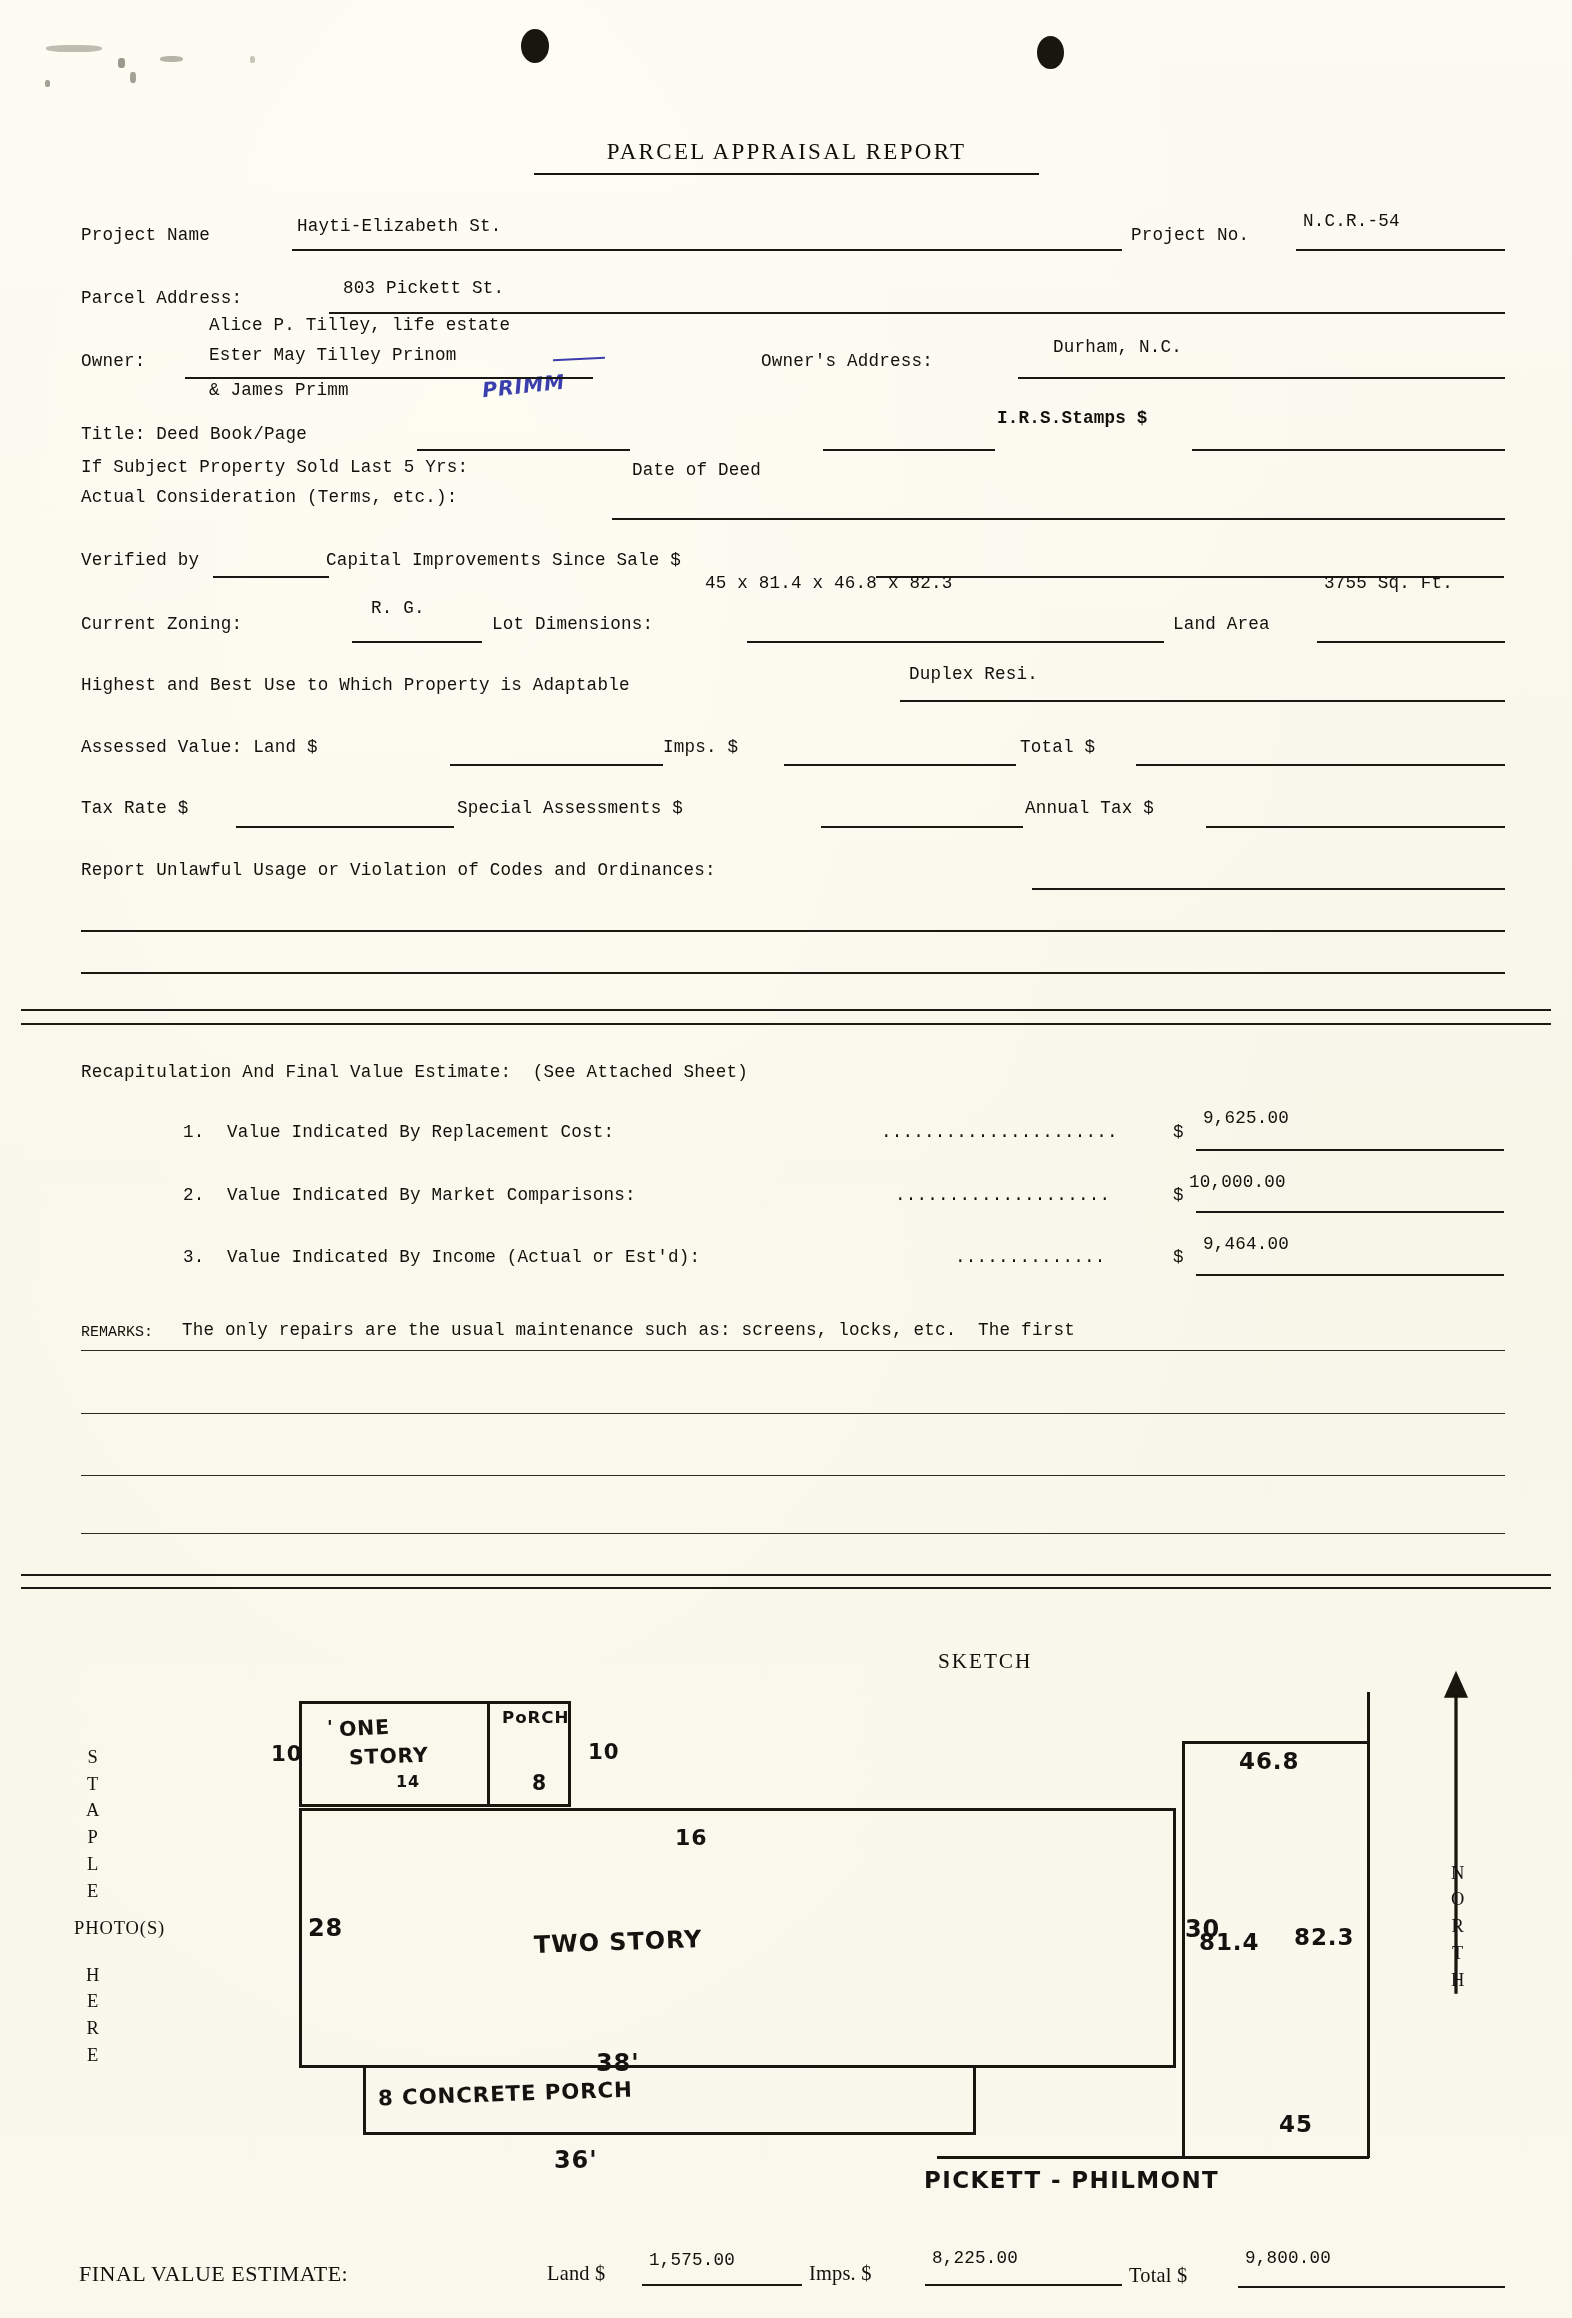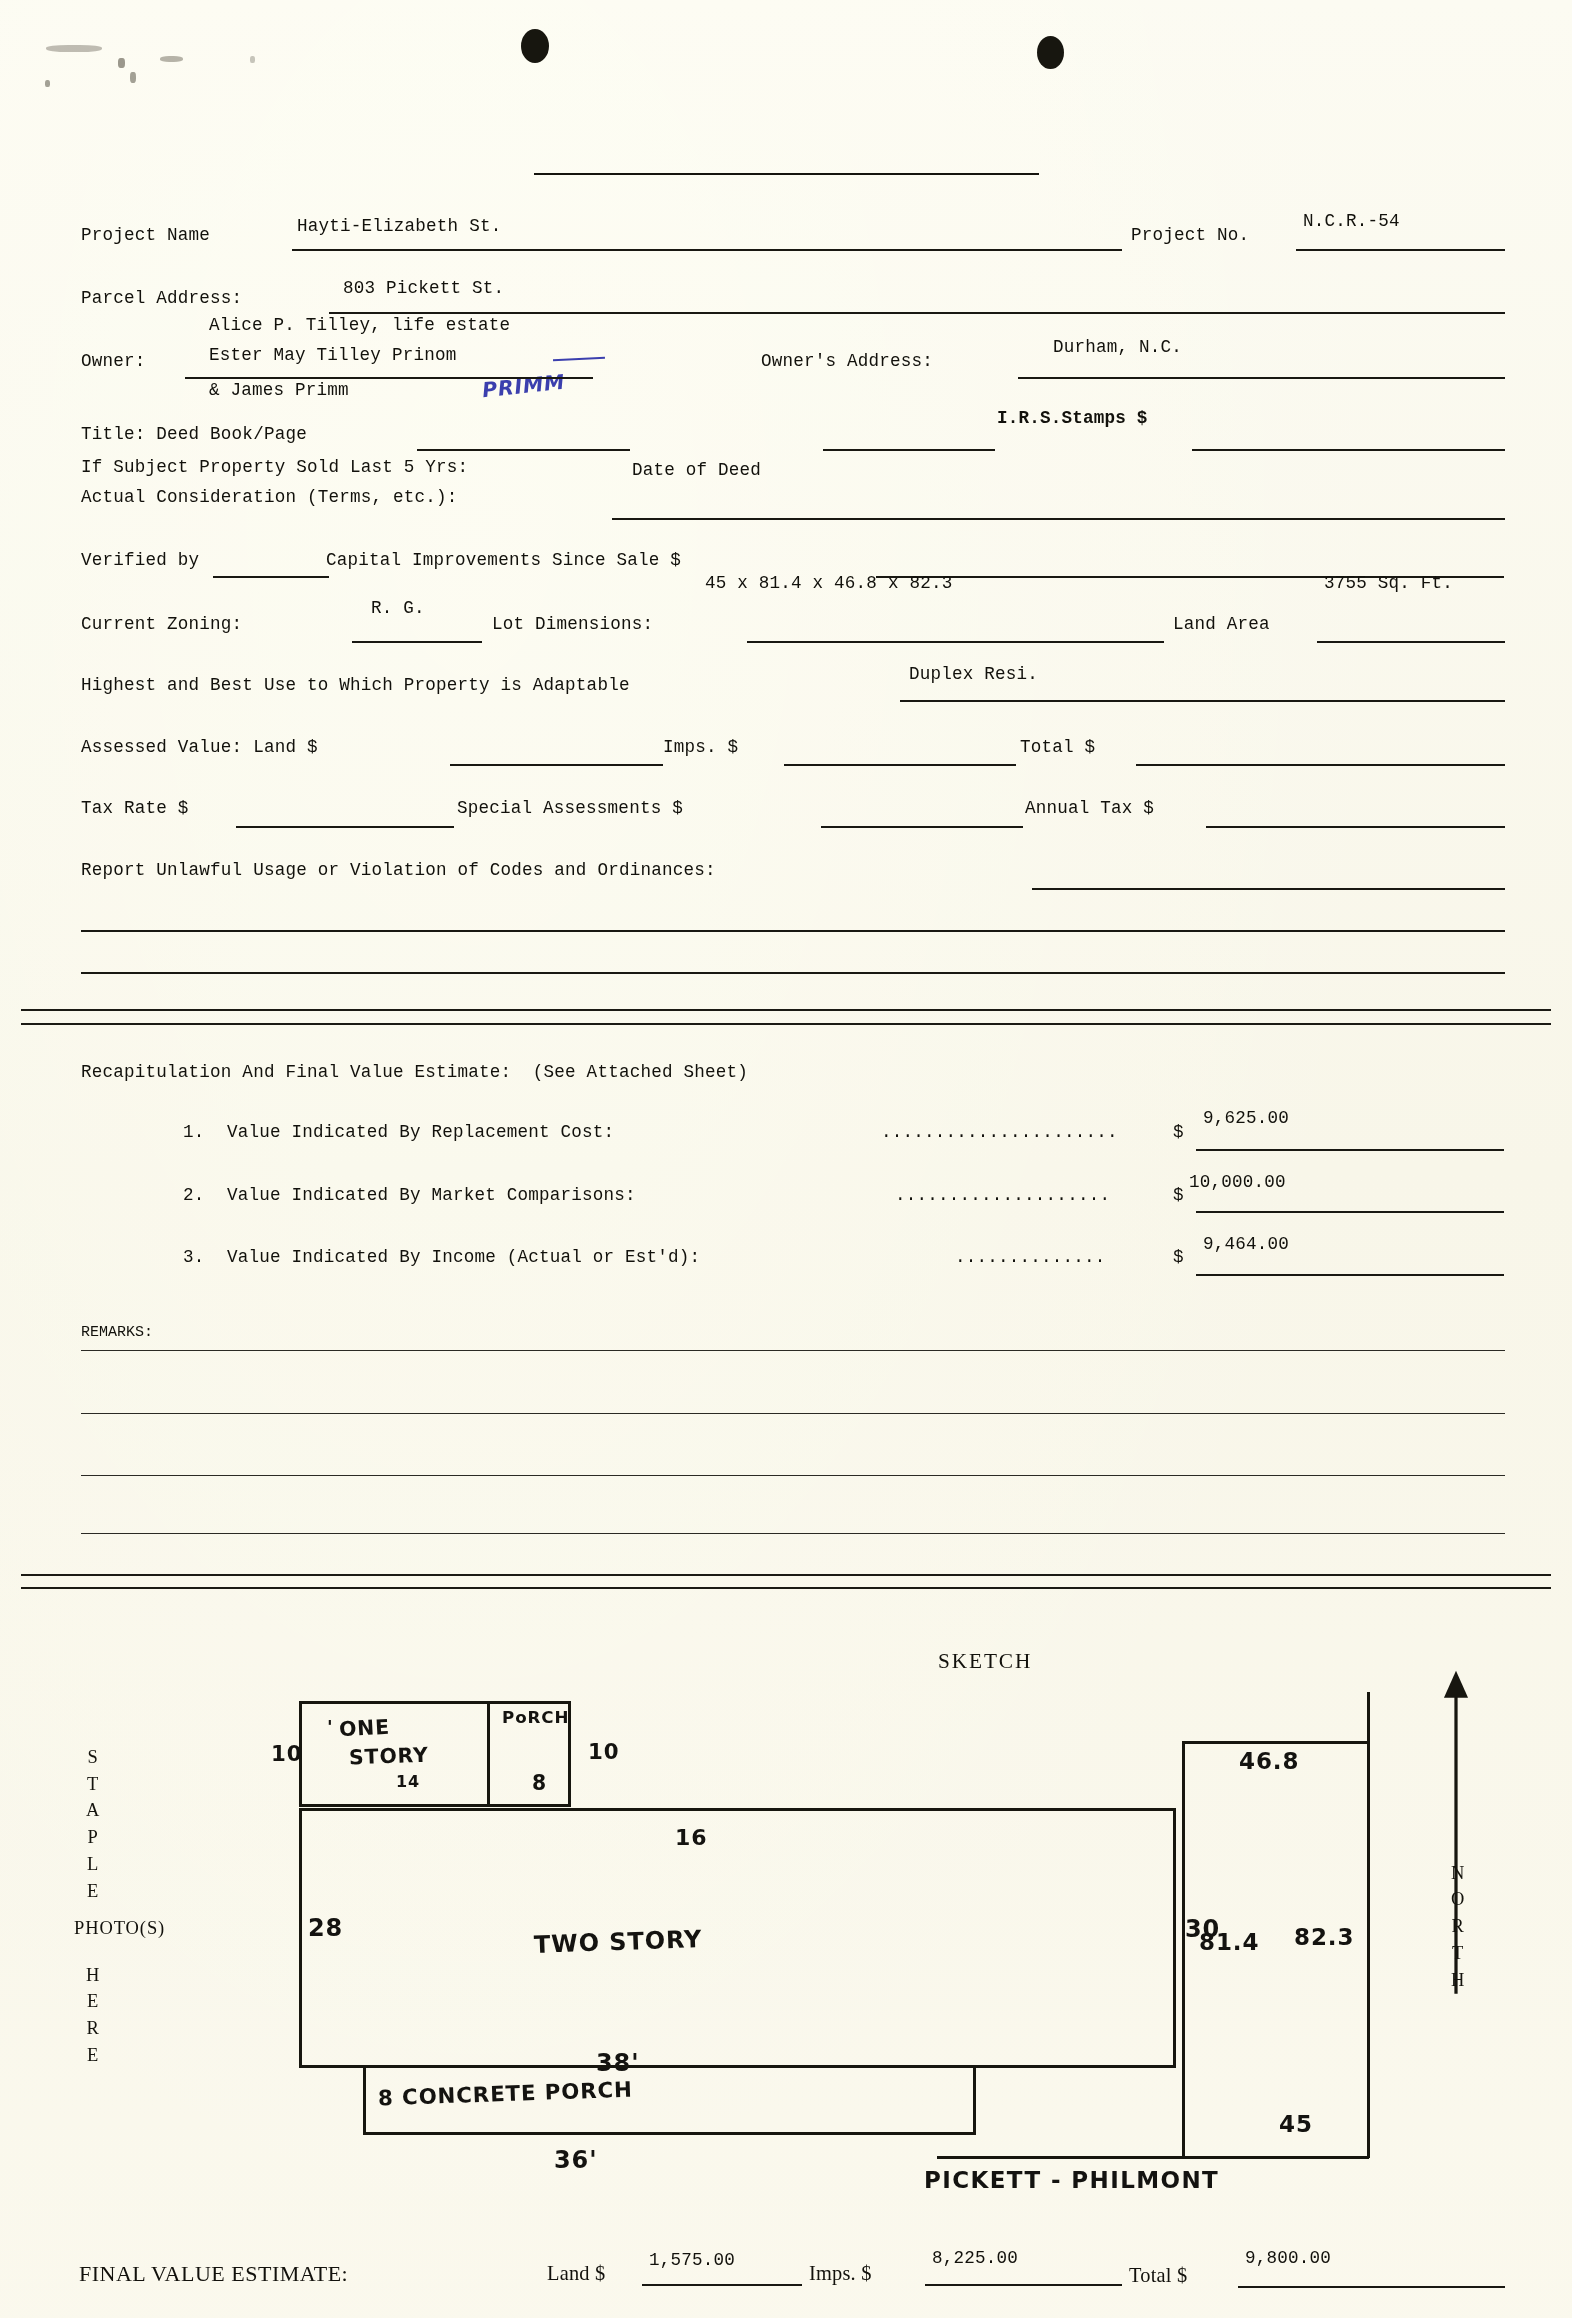--- a/index.html
+++ b/index.html
@@ -91,20 +91,21 @@
   <div class="hole" style="left:521px;top:29px;width:28px;height:34px;"></div>
   <div class="hole" style="left:1037px;top:36px;width:27px;height:33px;"></div>
 
   <div class="smudge" style="left:46px;top:45px;width:56px;height:7.4px;opacity:.35;"></div>
   <div class="smudge" style="left:118px;top:58px;width:6.5px;height:10.2px;"></div>
   <div class="smudge" style="left:160px;top:56px;width:23px;height:5.6px;opacity:.4;"></div>
   <div class="smudge" style="left:130px;top:72px;width:5.6px;height:11px;opacity:.5;"></div>
   <div class="smudge" style="left:45px;top:80px;width:4.6px;height:6.5px;opacity:.5;"></div>
   <div class="smudge" style="left:250px;top:56px;width:4.6px;height:6.5px;opacity:.3;"></div>
 
+  <div id="doc-title">PARCEL APPRAISAL REPORT</div>
   <div id="doc-title-underline" style="left:534px;top:173px;width:505px;"></div>
 
   <div class="t label" style="left:81px;top:225px;">Project Name</div>
   <div class="t fill" style="left:297px;top:216px;">Hayti-Elizabeth St.</div>
   <div class="rule" style="left:292px;top:249px;width:830px;"></div>
 
   <div class="t label" style="left:1131px;top:225px;">Project No.</div>
   <div class="t fill" style="left:1303px;top:211px;">N.C.R.-54</div>
   <div class="rule" style="left:1296px;top:249px;width:209px;"></div>
 
@@ -217,20 +218,21 @@
   <div class="rule" style="left:1196px;top:1211px;width:308px;"></div>
 
   <div class="t label" style="left:183px;top:1247px;">3.</div>
   <div class="t label" style="left:227px;top:1247px;">Value Indicated By Income (Actual or Est'd):</div>
   <div class="t label" style="left:955px;top:1247px;">..............</div>
   <div class="t label" style="left:1173px;top:1247px;">$</div>
   <div class="t fill" style="left:1203px;top:1234px;">9,464.00</div>
   <div class="rule" style="left:1196px;top:1274px;width:308px;"></div>
 
   <div class="t" style="left:81px;top:1324px;font-family:'Liberation Mono','DejaVu Sans Mono',monospace;font-size:15px;">REMARKS:</div>
+  <div class="t fill" style="left:182px;top:1320px;">The only repairs are the usual maintenance such as: screens, locks, etc.  The first</div>
   <div class="rule thin" style="left:81px;top:1350px;width:1424px;"></div>
 
   <div class="rule thin" style="left:81px;top:1413px;width:1424px;"></div>
 
   <div class="rule thin" style="left:81px;top:1475px;width:1424px;"></div>
   <div class="rule thin" style="left:81px;top:1533px;width:1424px;"></div>
 
   <div class="divider" style="left:21px;top:1574px;width:1530px;"></div>
   <div class="divider" style="left:21px;top:1587px;width:1530px;"></div>
 

